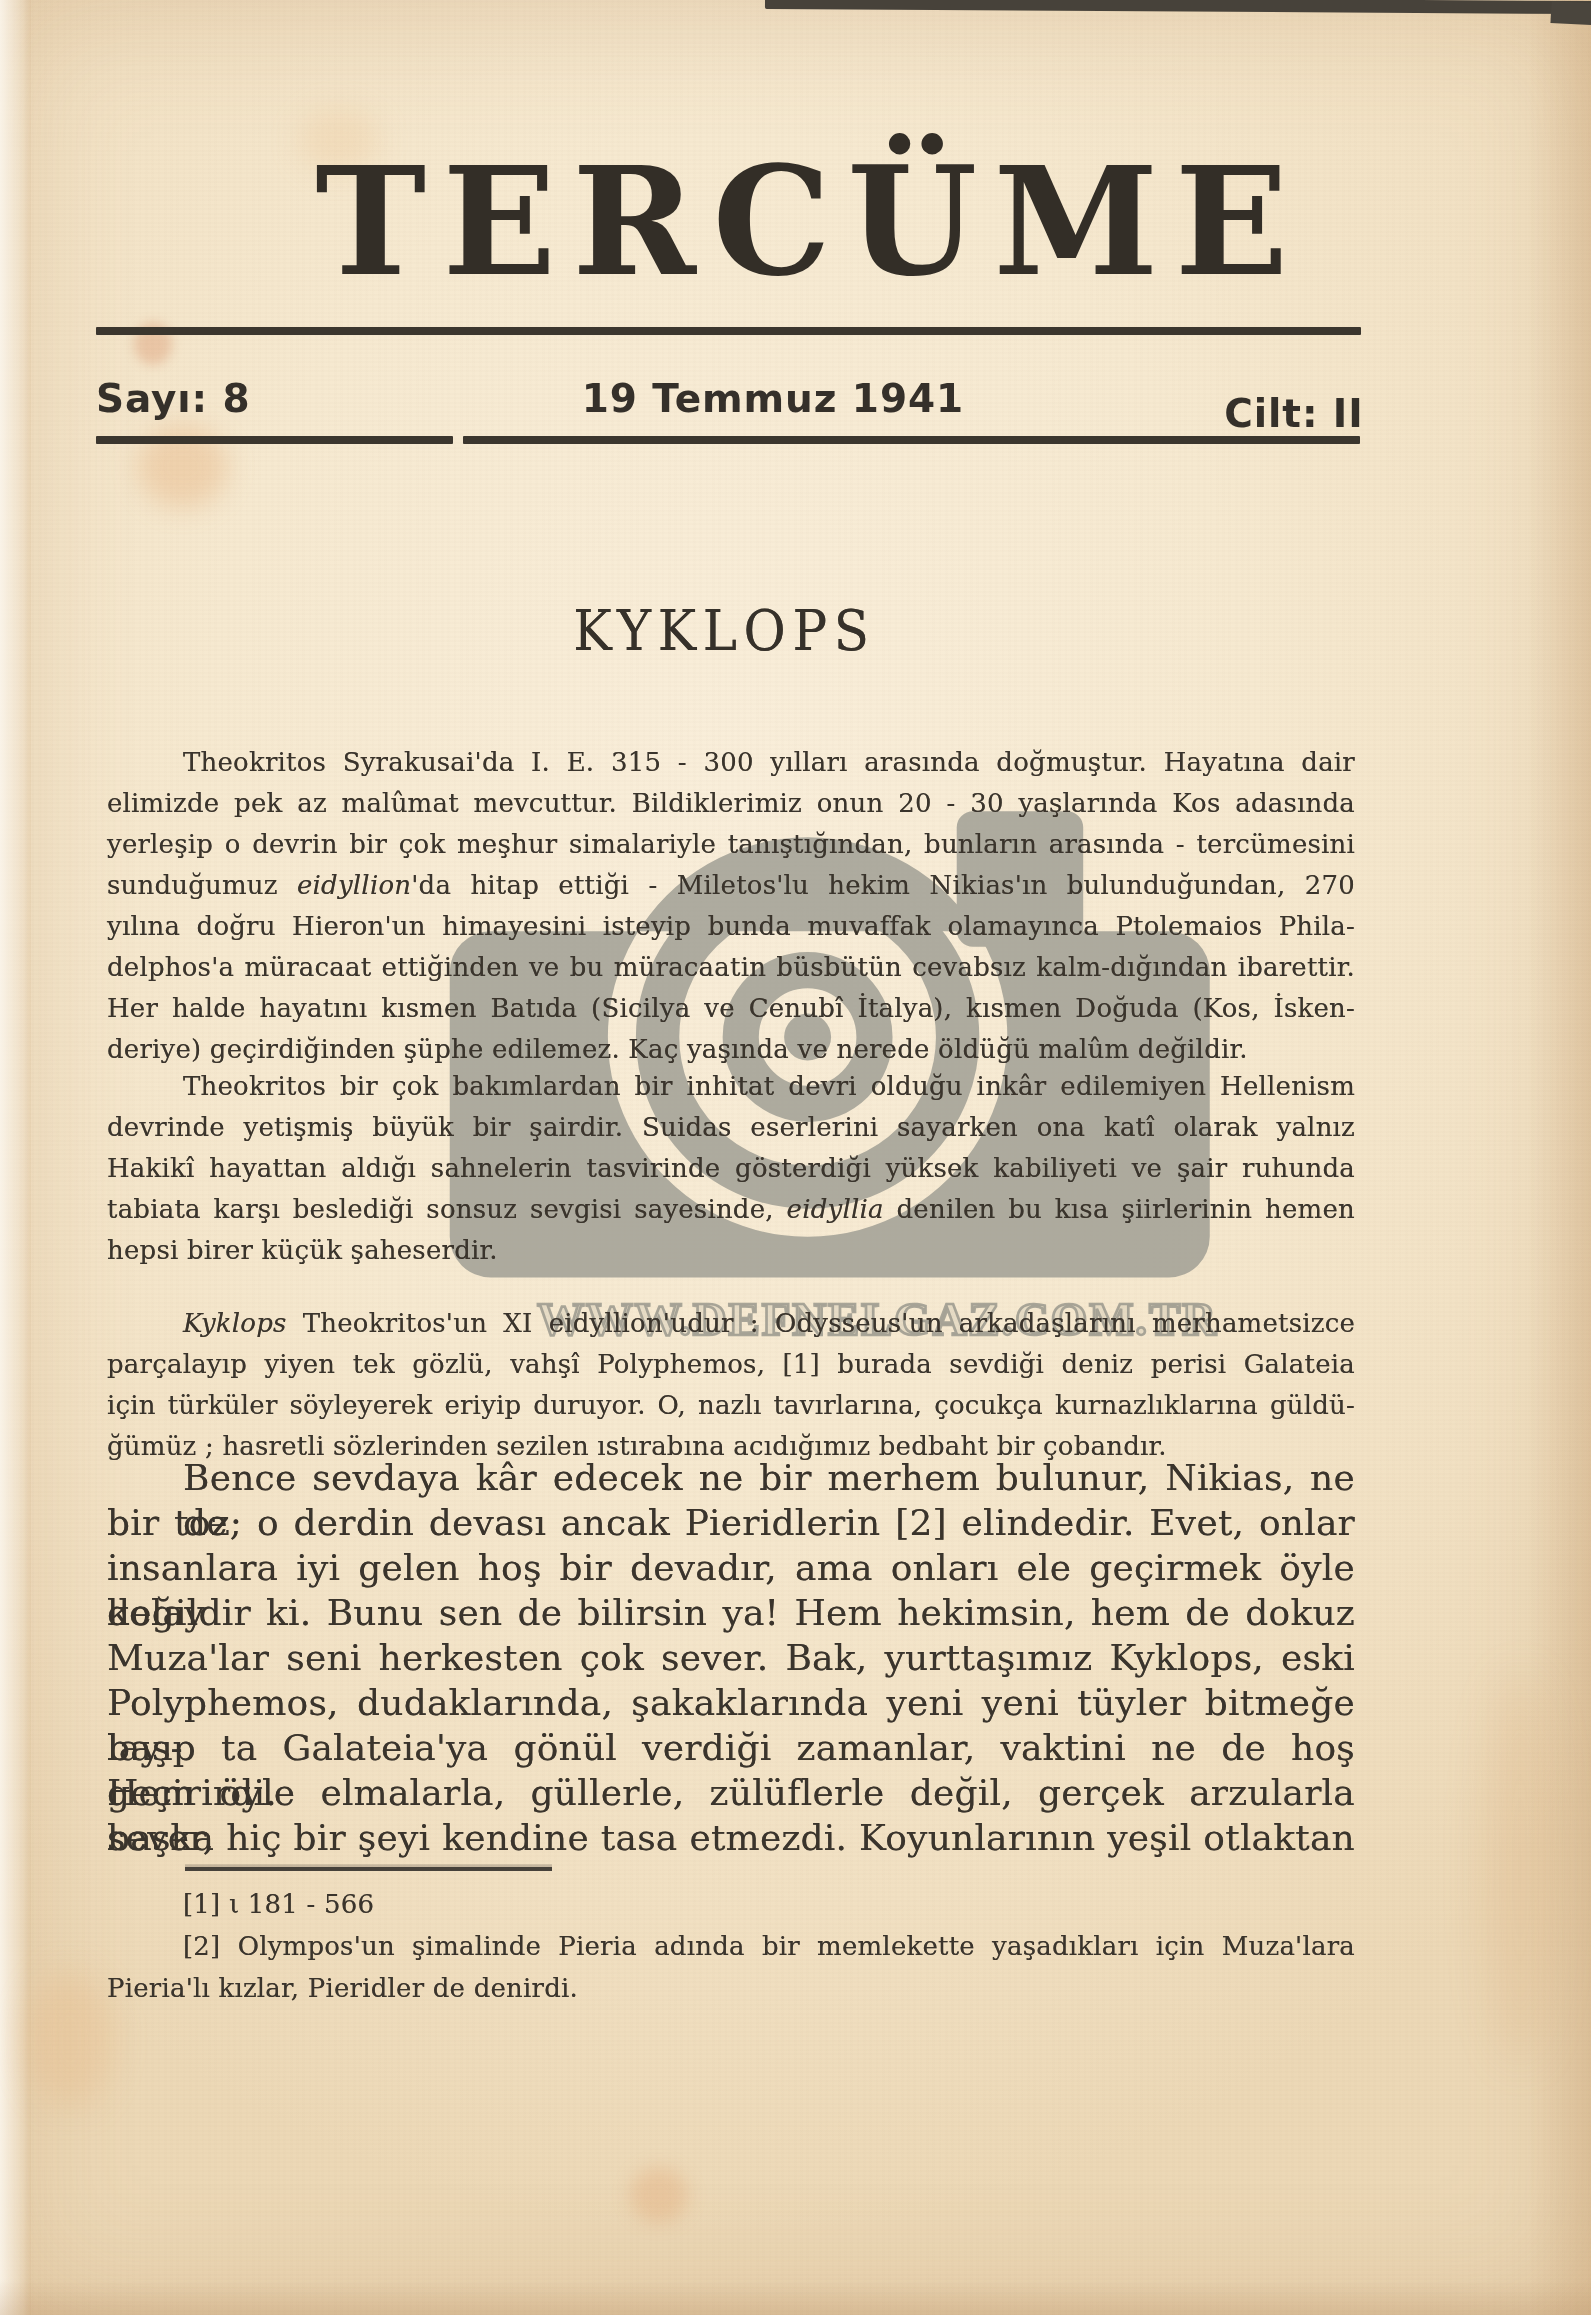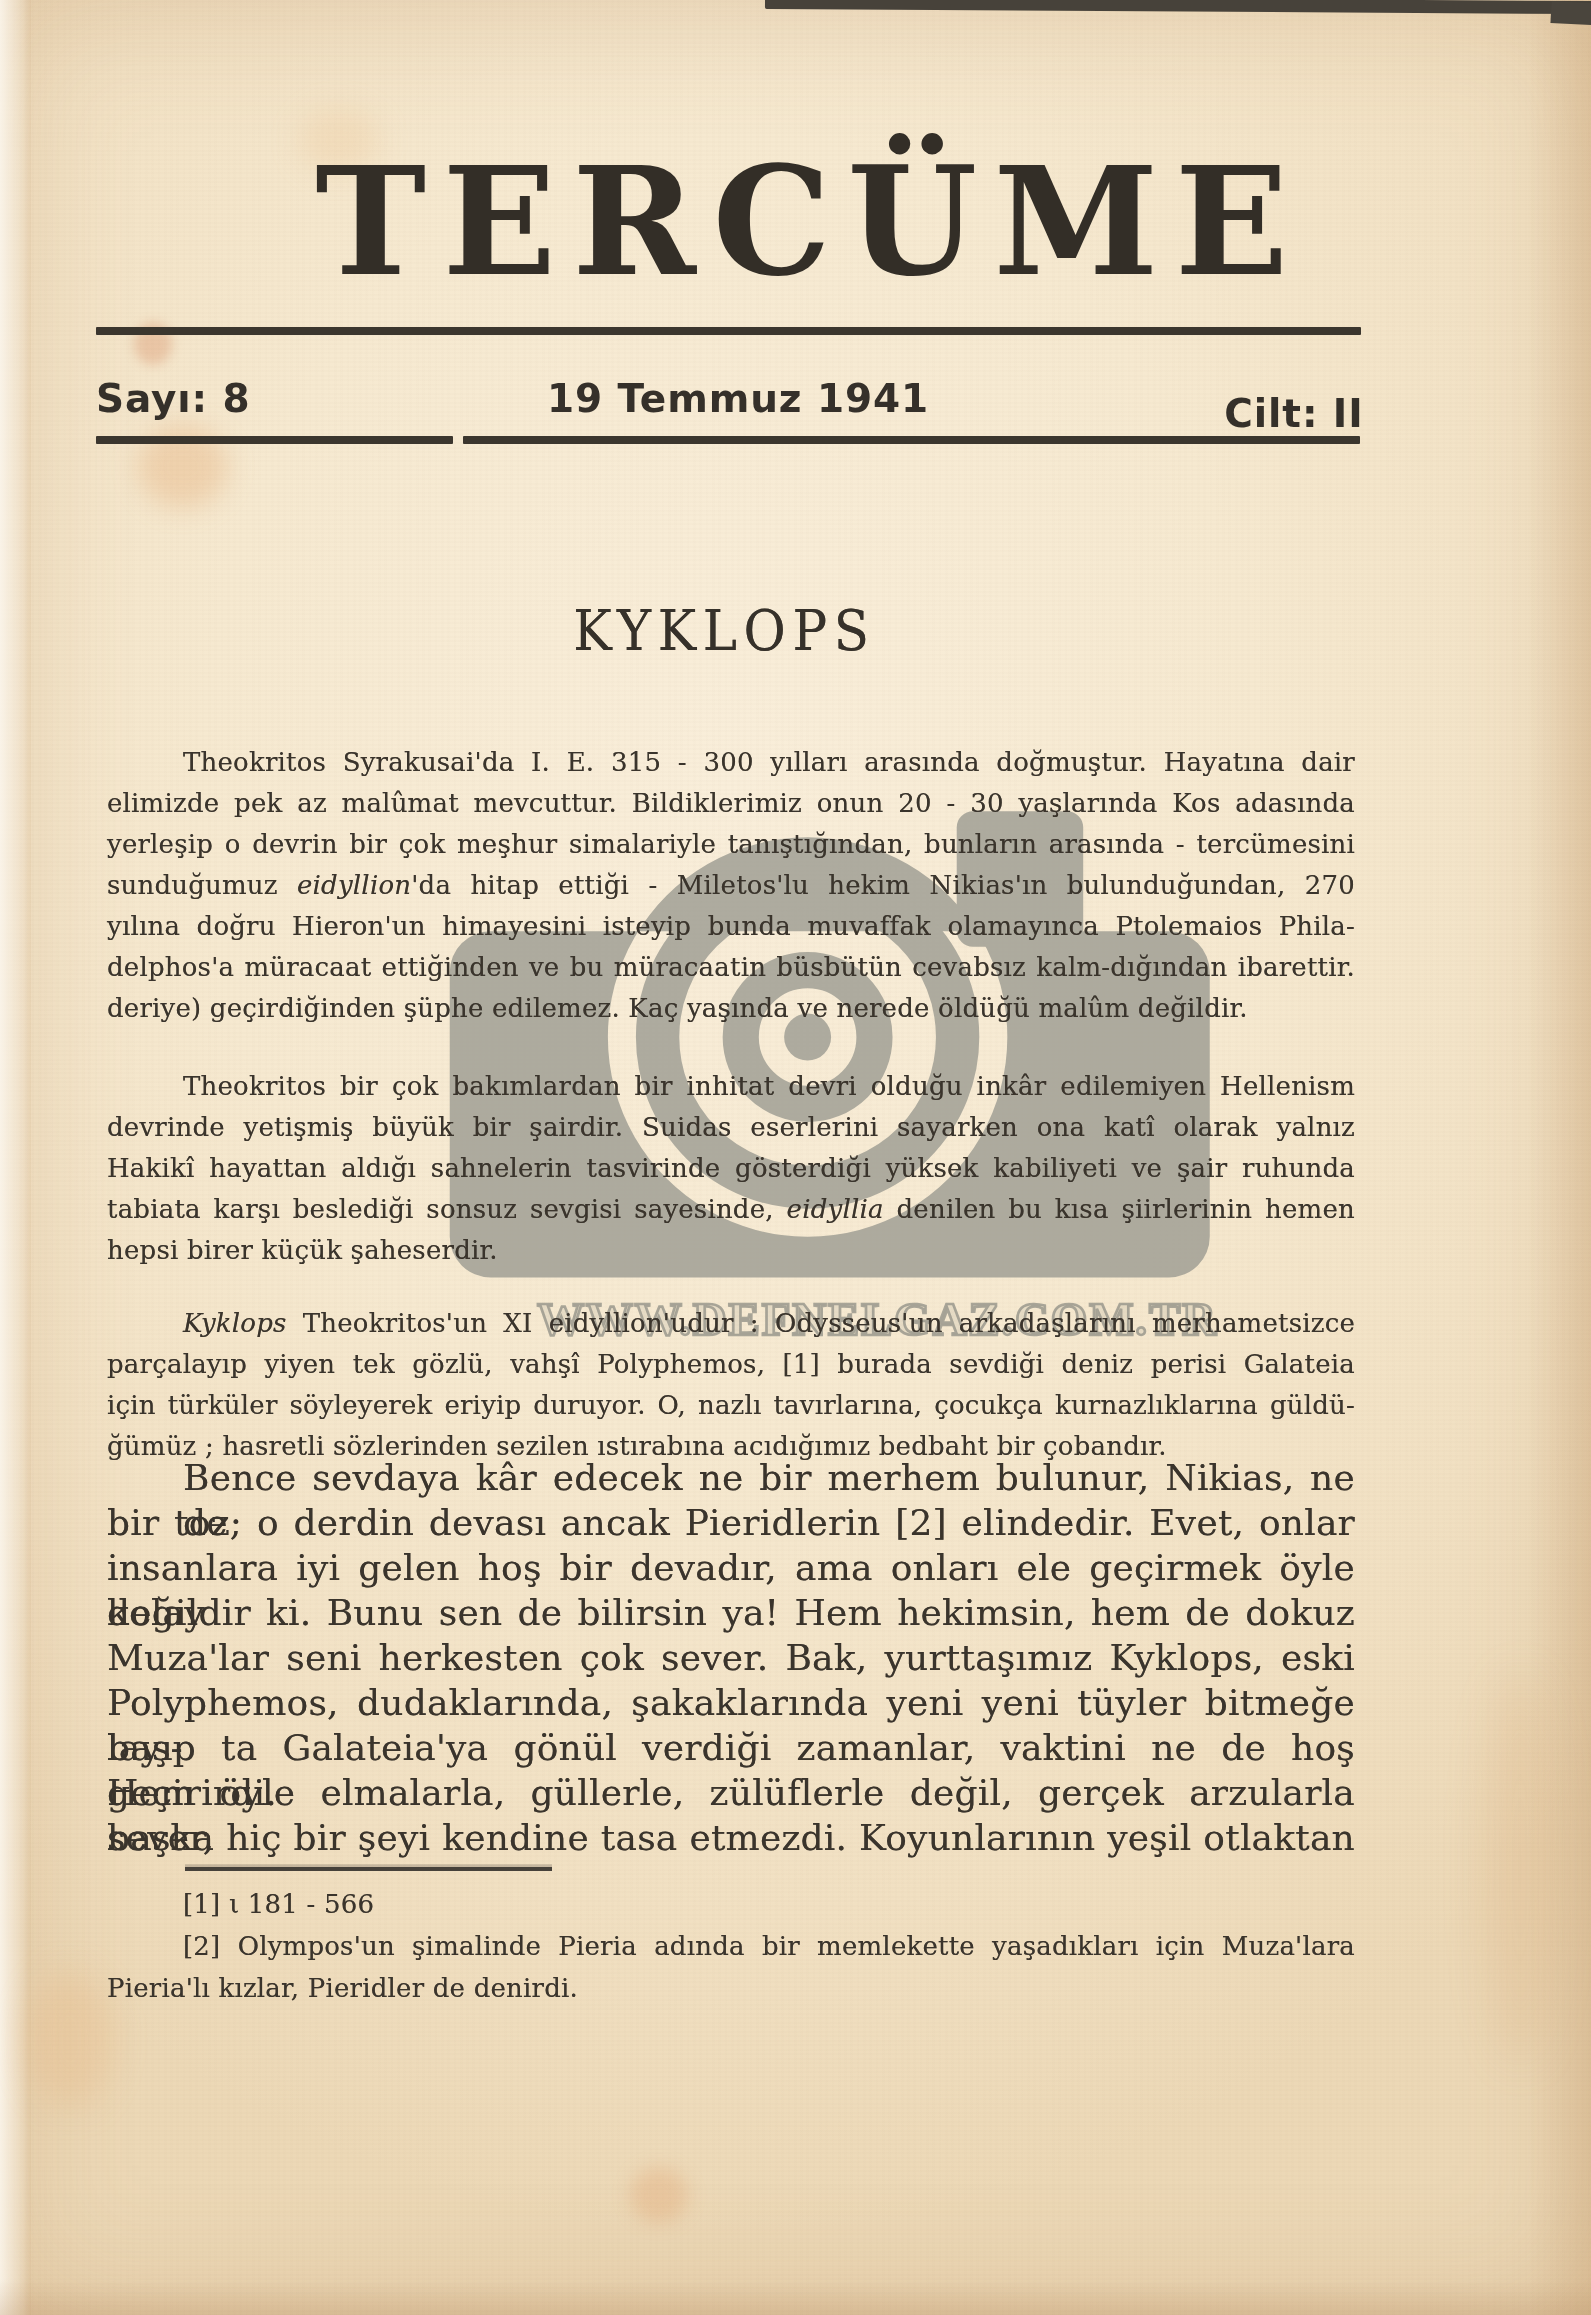--- a/index.html
+++ b/index.html
@@ -69,21 +69,21 @@
   .rule{position:absolute;background:#3b362e;height:8.1px;border-radius:0.9px;}
   .rule-1{left:96px;top:327px;width:1265px;}
   .rule-2a{left:96px;top:436px;width:357px;}
   .rule-2b{left:463px;top:436px;width:897px;}
   .mast-row span{
     position:absolute;top:373px;height:51px;line-height:51px;
     font-family:"DejaVu Sans", sans-serif;font-weight:bold;font-size:39px;color:#35302a;
     letter-spacing:0.9px;white-space:nowrap;
   }
   .mast-issue{left:96px;}
-  .mast-date{left:512px;width:452px;text-align:center;}
+  .mast-date{left:512px;width:452px;text-align:right;}
   .mast-volume{left:1216px;width:156px;text-align:center;margin-top:15px;}
 
   
   .article-heading{
     position:absolute;left:304px;top:602px;width:841px;height:58px;
     font-family:"DejaVu Serif", serif;font-weight:normal;font-size:56px;line-height:58px;
     letter-spacing:7.2px;text-align:center;color:#36312a;
     transform:scaleX(.92);transform-origin:center;margin:0;
     text-shadow:0 0 0.5px rgba(54,49,42,.75);
   }
@@ -157,20 +157,21 @@
 
 <main>
   <h2 class="article-heading">KYKLOPS</h2>
   <section class="para sm p1">
       <div class="line just ind">Theokritos Syrakusai'da I. E. 315 - 300 yılları arasında doğmuştur. Hayatına dair</div>
       <div class="line just">elimizde pek az malûmat mevcuttur. Bildiklerimiz onun 20 - 30 yaşlarında Kos adasında</div>
       <div class="line just">yerleşip o devrin bir çok meşhur simalariyle tanıştığından, bunların arasında - tercümesini</div>
       <div class="line just">sunduğumuz <em>eidyllion</em>'da hitap ettiği - Miletos'lu hekim Nikias'ın bulunduğundan, 270</div>
       <div class="line just">yılına doğru Hieron'un himayesini isteyip bunda muvaffak olamayınca Ptolemaios Phila-</div>
       <div class="line just">delphos'a müracaat ettiğinden ve bu müracaatin büsbütün cevabsız kalm-dığından ibarettir.</div>
+      <div class="line just">Her halde hayatını kısmen Batıda (Sicilya ve Cenubî İtalya), kısmen Doğuda (Kos, İsken-</div>
       <div class="line">deriye) geçirdiğinden şüphe edilemez. Kaç yaşında ve nerede öldüğü malûm değildir.</div>
     </section>
   <section class="para sm p2">
       <div class="line just ind">Theokritos bir çok bakımlardan bir inhitat devri olduğu inkâr edilemiyen Hellenism</div>
       <div class="line just">devrinde yetişmiş büyük bir şairdir. Suidas eserlerini sayarken ona katî olarak yalnız</div>
       <div class="line just">Hakikî hayattan aldığı sahnelerin tasvirinde gösterdiği yüksek kabiliyeti ve şair ruhunda</div>
       <div class="line just">tabiata karşı beslediği sonsuz sevgisi sayesinde, <em>eidyllia</em> denilen bu kısa şiirlerinin hemen</div>
       <div class="line">hepsi birer küçük şaheserdir.</div>
     </section>
   <section class="para sm p3">

